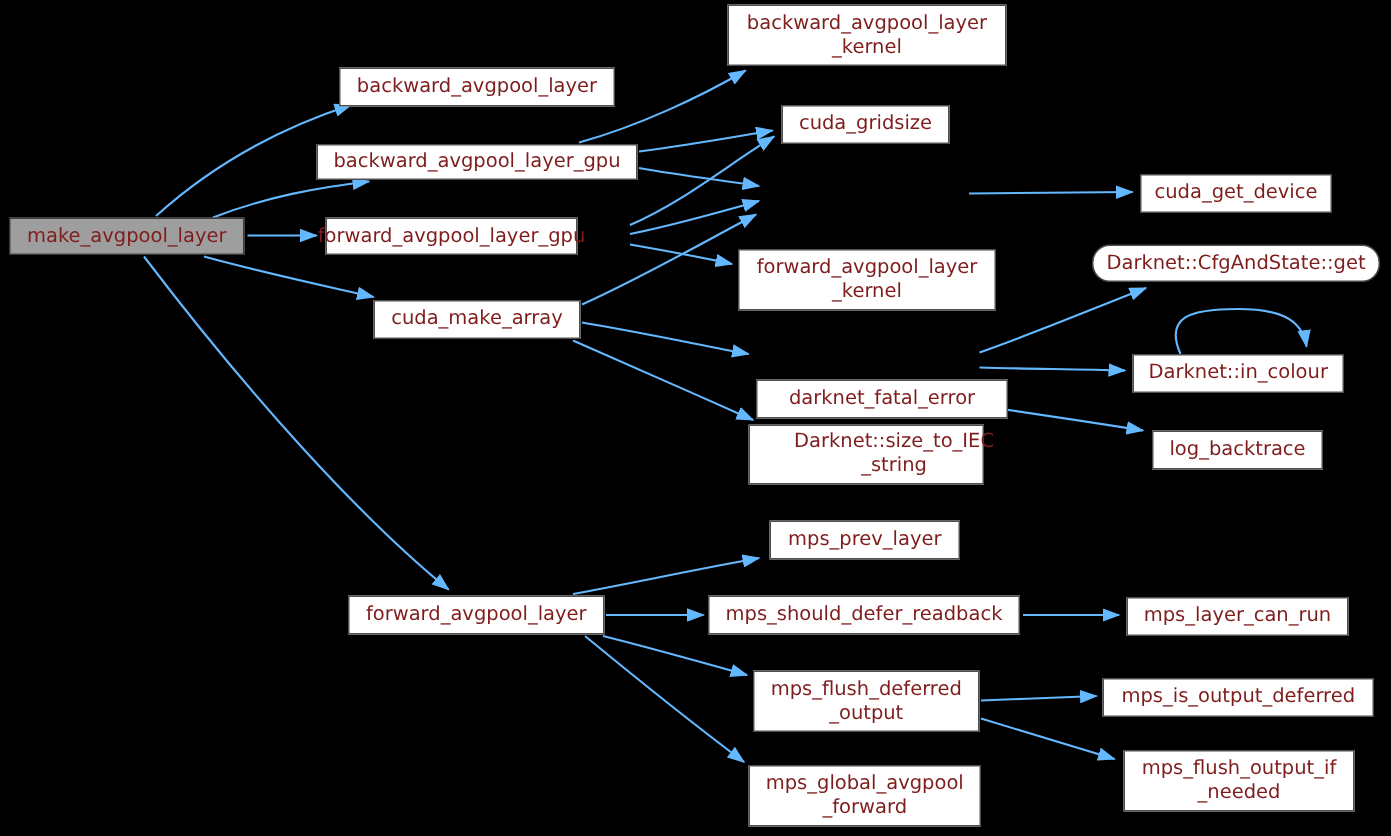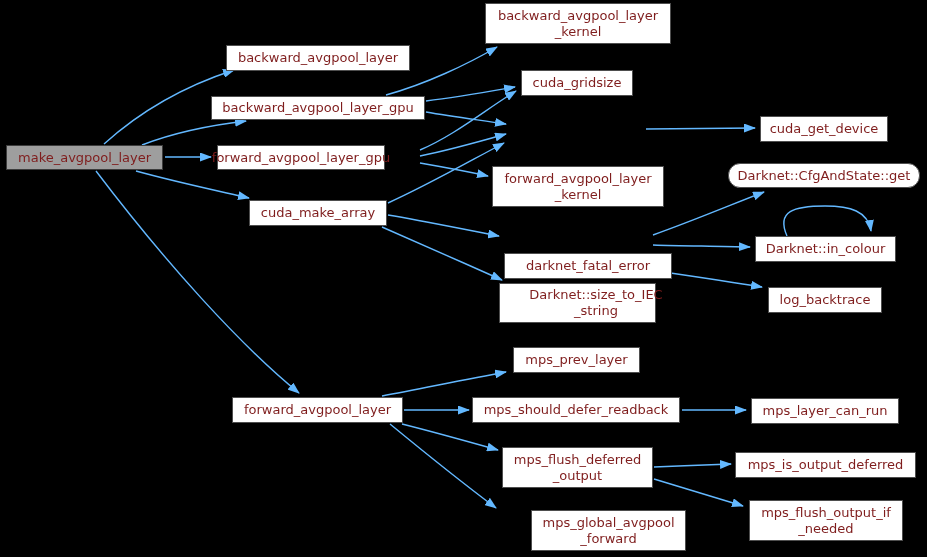--- a/index.html
+++ b/index.html
@@ -108,16 +108,16 @@
   <div class="node" style="left:768px; top:287px; width:114px; height:26px;"><span>log_backtrace</span></div>
   <div class="node" style="left:232px; top:397px; width:171px; height:26px;"><span>forward_avgpool_layer</span></div>
   <div class="node" style="left:513px; top:347px; width:127px; height:26px;"><span>mps_prev_layer</span></div>
   <div class="node" style="left:472px; top:397px; width:208px; height:26px;"><span>mps_should_defer_readback</span></div>
   <div class="node" style="left:751px; top:398px; width:148px; height:26px;"><span>mps_layer_can_run</span></div>
   <div class="node" style="left:735px; top:452px; width:181px; height:26px;"><span>mps_is_output_deferred</span></div>
   <div class="node" style="left:502px; top:447px; width:151px; height:41px;"><span>mps_flush_deferred
 _output</span></div>
   <div class="node" style="left:749px; top:500px; width:154px; height:41px;"><span>mps_flush_output_if
 _needed</span></div>
-  <div class="node" style="left:499px; top:510px; width:155px; height:41px;margin-left:32px;"><span>mps_global_avgpool
+  <div class="node" style="left:499px; top:510px; width:155px; height:41px;"><span>mps_global_avgpool
 _forward</span></div>
 
 </div>
 
 </body></html>

